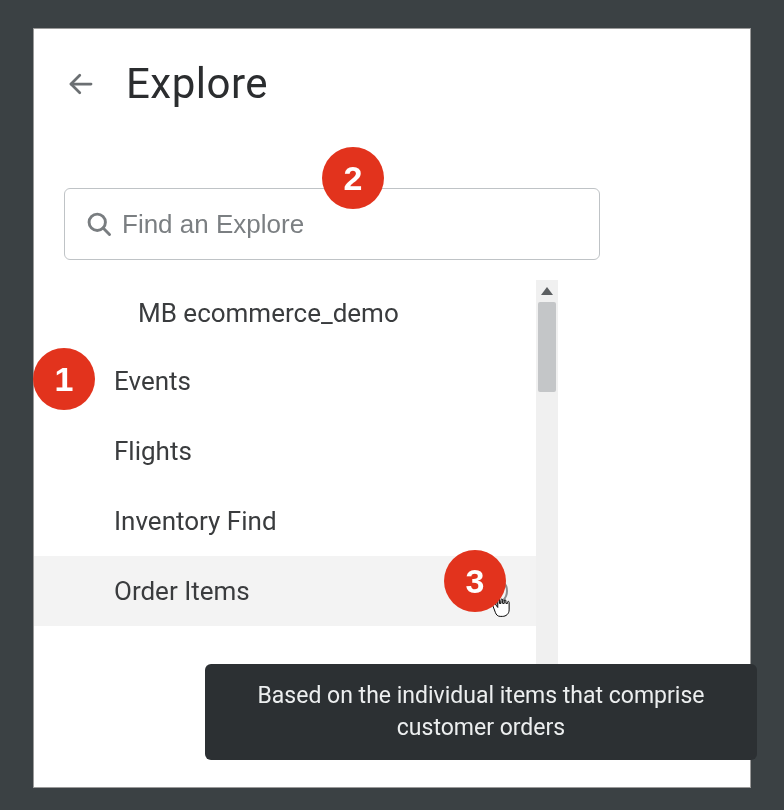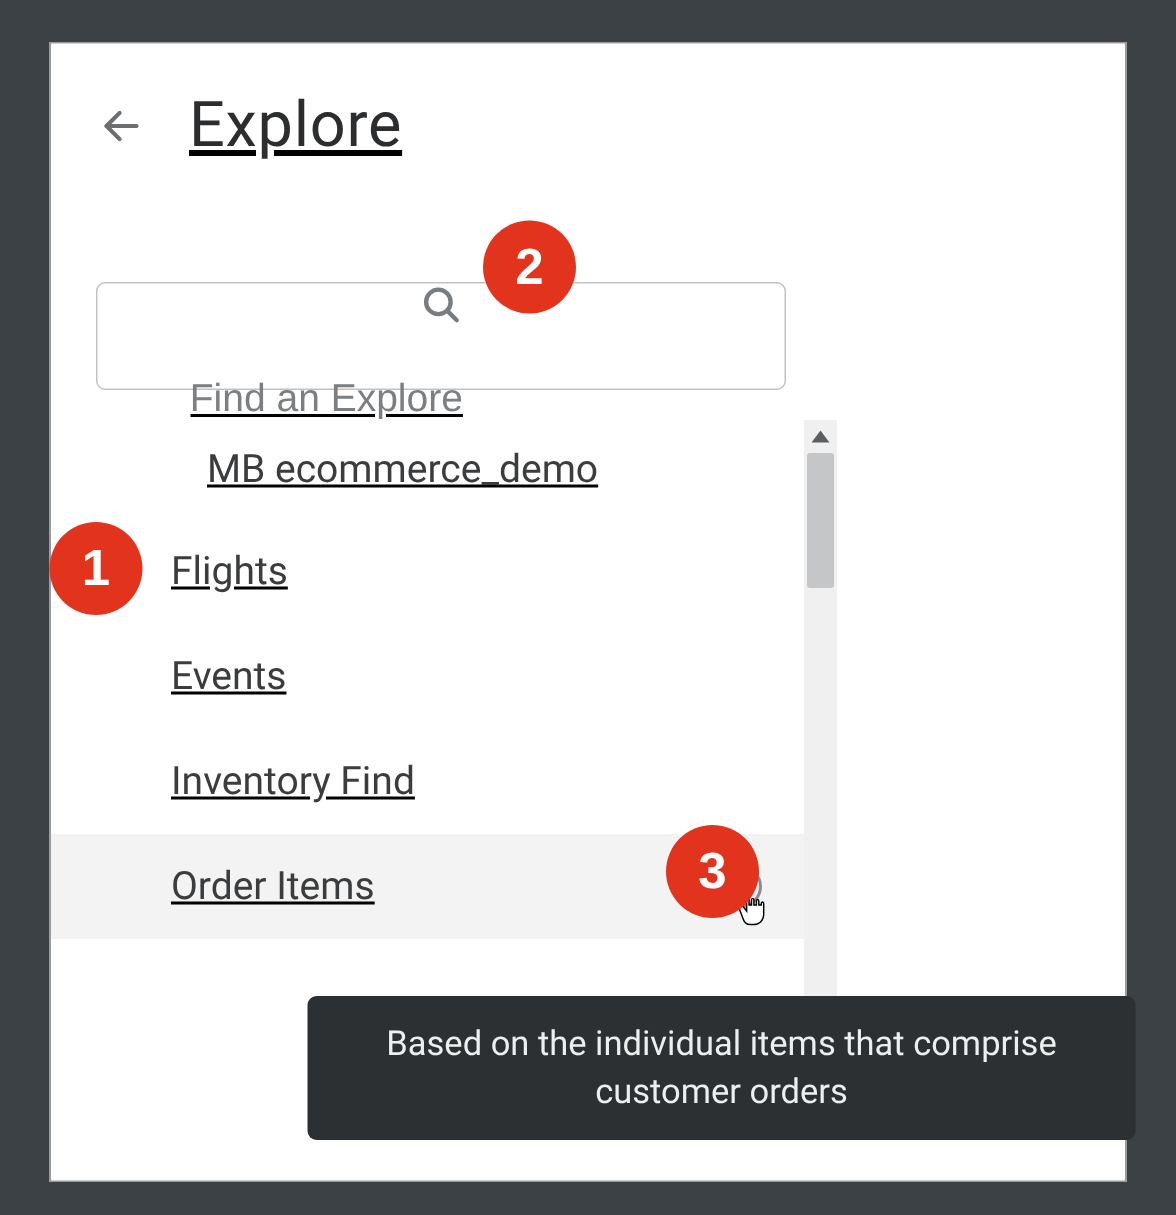--- a/index.html
+++ b/index.html
@@ -13,21 +13,20 @@
   .panel {
     position: absolute;
     left: 33px;
     top: 28px;
     width: 718px;
     height: 760px;
     background: #fff;
     border: 1px solid #9a9a9a;
     padding: 30px 0 0 0;
     overflow: hidden;
-    text-decoration: underline;
   }
   .header {
     display: flex;
     align-items: center;
     gap: 28px;
     padding: 0 30px 20px 30px;
   }
   .back-arrow {
     width: 34px; height: 34px;
     color: #6b6f72;
@@ -35,29 +34,28 @@
     cursor: pointer;
   }
   .title {
     font-size: 42px;
     font-weight: 400;
     color: #2b2d2f;
     letter-spacing: 0.5px;
   }
   .search-wrap {
     margin: 60px 30px 20px 30px;
-    width: 460px;
+    width: 536px;
     height: 72px;
     border: 1.5px solid #bfc3c6;
     border-radius: 6px;
     display: flex;
     align-items: center;
     padding: 0 20px;
-    gap: 33px;
-    flex-direction: column;
+    gap: 9px;
   }
   .search-wrap svg { color: #797d80; flex-shrink: 0; }
   .search-input {
     flex: 1;
     border: none;
     outline: none;
     font-size: 26px;
     color: #333;
     background: transparent;
   }
@@ -184,24 +182,24 @@
       <line x1="21" y1="21" x2="15.5" y2="15.5"></line>
     </svg>
     <input class="search-input" type="text" placeholder="Find an Explore" style="">
   </div>
 
   <div class="list-area">
 
     <div class="section-head">MB ecommerce_demo</div>
 
     <div class="list-item">
+      <span>Events</span>
+    </div>
+    <div class="list-item">
       <span>Flights</span>
-    </div>
-    <div class="list-item">
-      <span>Events</span>
     </div>
     <div class="list-item">
       <span>Inventory Find</span>
     </div>
     <div class="list-item hover">
       <span>Order Items</span>
       <span class="info-icon">i</span>
       <svg class="cursor-hand" viewBox="0 0 32 32">
         <path d="M12 6 C12 4 14 4 14 6 L14 14 L16 14 L16 10 C16 8 18 8 18 10 L18 14 L20 14 L20 11 C20 9 22 9 22 11 L22 14 L24 14 L24 13 C24 11 26 11 26 13 L26 22 C26 27 22 30 18 30 L15 30 C12 30 10 28 9 25 L6 17 C5 15 8 13 9 15 L12 19 Z" fill="#fff" stroke="#000" stroke-width="1.2"></path>
       </svg>

